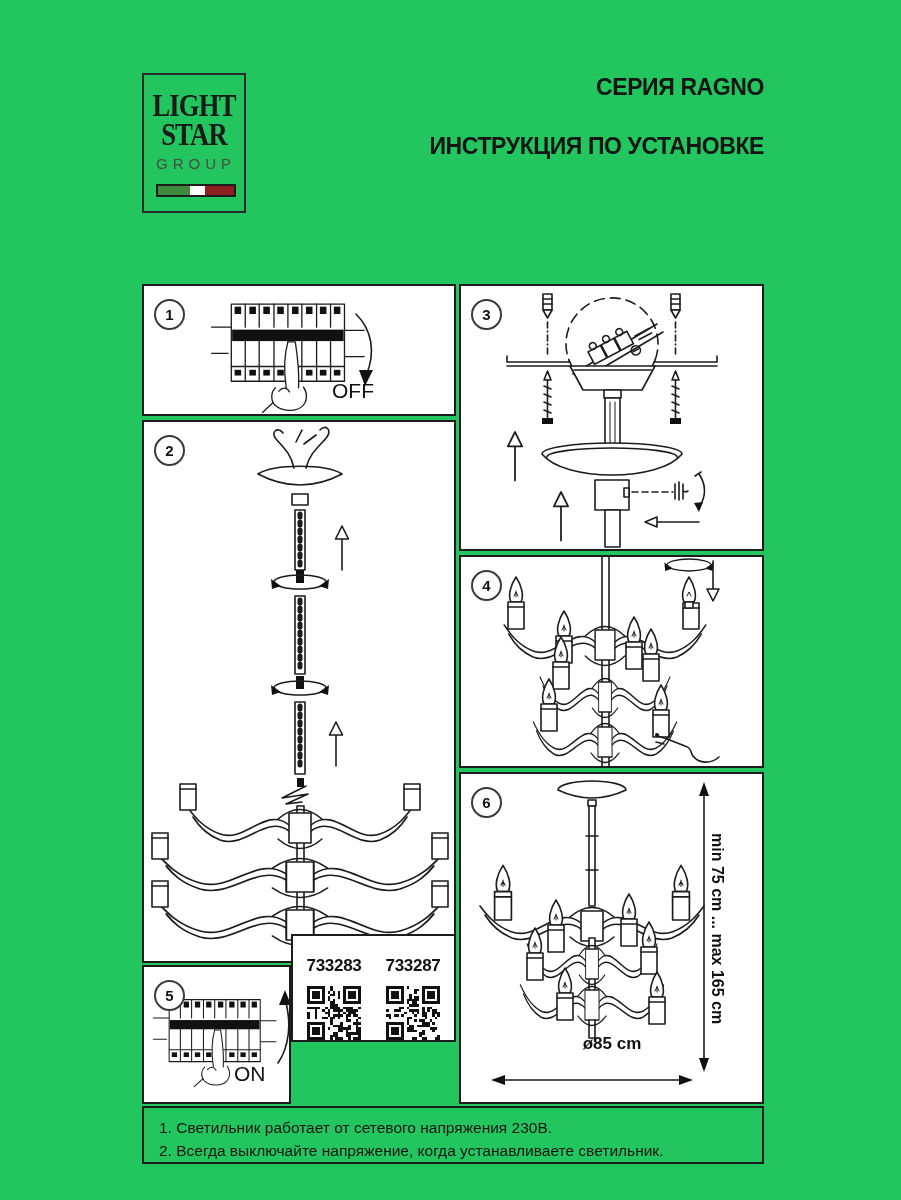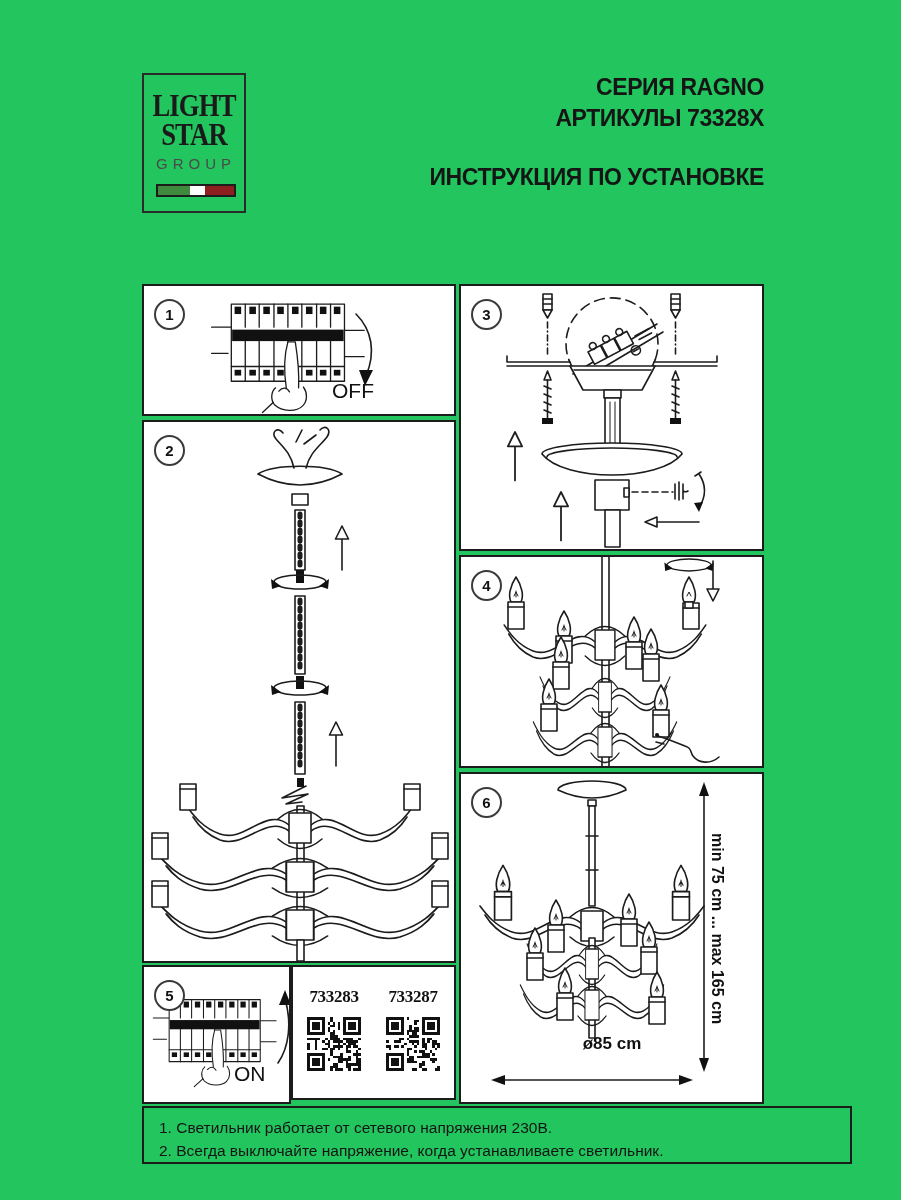--- a/index.html
+++ b/index.html
@@ -37,21 +37,21 @@
         font-weight:bold;font-size:16px;white-space:nowrap;color:#111;}
   .ddim{position:absolute;left:66px;top:260px;width:170px;text-align:center;
         font-weight:bold;font-size:17px;color:#111;}
 
   
   .qrnum{position:absolute;width:60px;text-align:center;font-weight:bold;font-size:17px;
          letter-spacing:-.3px;top:20px;}
   .qr{position:absolute;top:50px;width:54px;height:54px;stroke:none;shape-rendering:crispEdges;}
 
   
-  .notes{position:absolute;left:142px;top:1106px;width:710px;height:58px;
+  .notes{position:absolute;left:142px;top:1106px;width:622px;height:58px;
          border:2px solid #1c1c1c;box-sizing:border-box;padding:8px 0 0 15px;
          font-size:15.5px;line-height:23px;color:#141414;}
 
   .hiddefs{position:absolute;width:0;height:0;overflow:hidden;}
 </style>
 </head>
 <body>
 
 <div class="page">
 
@@ -126,21 +126,20 @@
     <div class="logo-group">GROUP</div>
     <div class="logo-flag">
       <span class="flag-g" style="background: rgb(63, 138, 60);"></span>
       <span class="flag-w" style="background: rgb(255, 255, 255);"></span>
       <span class="flag-r" style="background: rgb(142, 31, 31);"></span>
     </div>
   </div>
 
   <div class="title-block">
     <div class="ttl-line">СЕРИЯ RAGNO</div>
-    <div class="ttl-line">АРТИКУЛЫ 73328X</div>
     <div class="ttl-gap"></div>
     <div class="ttl-line">ИНСТРУКЦИЯ ПО УСТАНОВКЕ</div>
   </div>
 
   <div class="panel" style="left:142px;top:284px;width:314px;height:132px;">
     <div class="badge">1</div>
     <svg class="art" width="310" height="128" viewBox="0 0 310 128">
       <use href="#gBrk" transform="translate(66,10) scale(0.82)"></use>
       <path d="M212,28 C228,44 232,66 222,90"></path>
       <polygon points="215,84 221,100 229,84" fill="#111" stroke="none"></polygon>
@@ -195,21 +194,21 @@
   <div class="panel" style="left:142px;top:965px;width:149px;height:139px;">
     <div class="badge">5</div>
     <svg class="art" width="145" height="135" viewBox="0 0 145 135">
       <use href="#gBrk" transform="translate(8,26) scale(0.66)"></use>
       <path d="M134,96 C145,80 148,56 141,32"></path>
       <polygon points="135,38 141,23 147,38" fill="#111" stroke="none"></polygon>
     </svg>
     <div class="swlabel" style="left:90px;top:95px;">ON</div>
   </div>
 
-  <div class="panel" style="left:291px;top:965px;width:165px;height:135px;font-family:Liberation Serif, serif;">
+  <div class="panel" style="left:291px;top:934px;width:165px;height:108px;">
     <div class="qrnum" style="left:11px;">733283</div>
     <div class="qrnum" style="left:90px;">733287</div>
     <svg class="qr" style="left:14px;" viewBox="0 0 21 21">
         <rect x="0" y="0" width="7" height="7" fill="#111"></rect>
         <rect x="1" y="1" width="5" height="5" fill="#fff"></rect>
         <rect x="2" y="2" width="3" height="3" fill="#111"></rect>
         <rect x="14" y="0" width="7" height="7" fill="#111"></rect>
         <rect x="15" y="1" width="5" height="5" fill="#fff"></rect>
         <rect x="16" y="2" width="3" height="3" fill="#111"></rect>
         <rect x="0" y="14" width="7" height="7" fill="#111"></rect>

